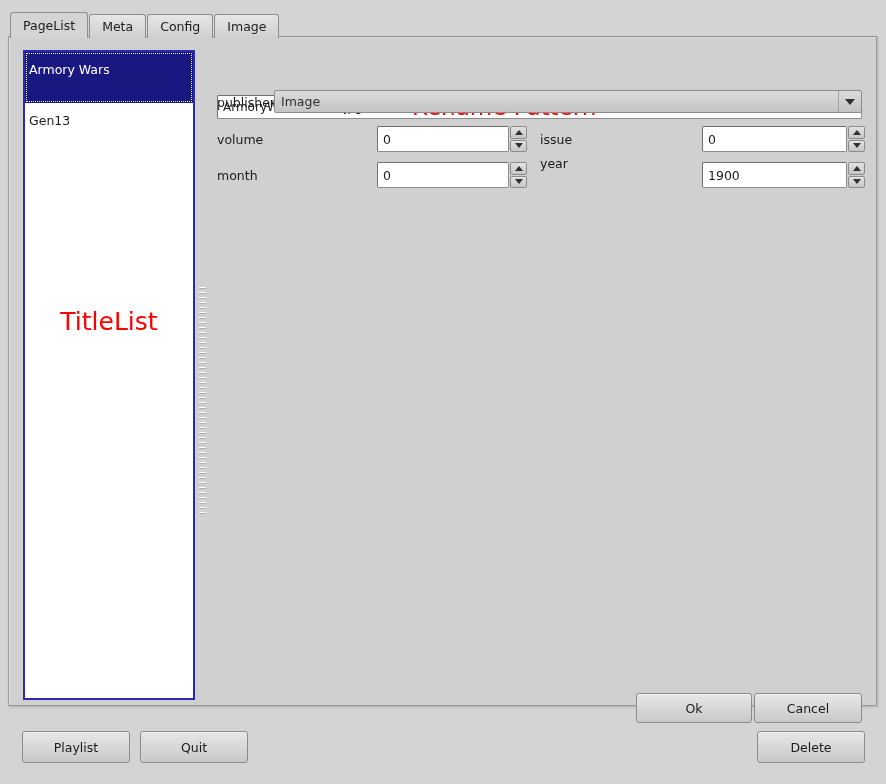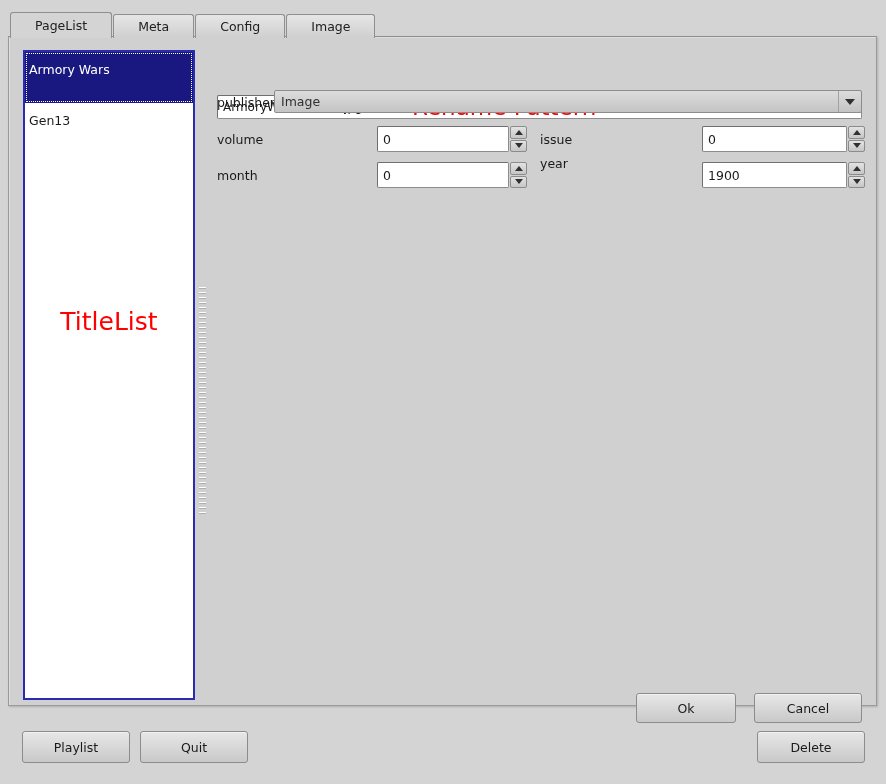--- a/index.html
+++ b/index.html
@@ -23,21 +23,21 @@
     left: 10px;
     top: 12px;
     height: 26px;
     display: flex;
     align-items: flex-end;
     z-index: 3;
   }
   .tab {
     height: 24px;
     line-height: 24px;
-    padding: 0 24px;
+    padding: 0 12px;
     border: 1px solid #8f8f8f;
     border-bottom: none;
     border-radius: 3px 3px 0 0;
     background: linear-gradient(to bottom, #e6e6e6 0%, #cfcfcf 100%);
     color: #202020;
     font-size: 12.5px;
     margin-right: 1px;
     box-sizing: border-box;
     cursor: default;
     position: relative;
@@ -268,21 +268,21 @@
     border-radius: 3px;
     font-size: 12.5px;
     color: #1a1a1a;
     display: flex;
     align-items: center;
     justify-content: center;
     cursor: default;
     box-shadow: inset 0 1px 0 #f2f2f2;
   }
 
-  #ok-button    { position: absolute; left: 627px; top: 656px; width: 100px; height: 30px; }
+  #ok-button    { position: absolute; left: 627px; top: 656px; width: 116px; height: 30px; }
   #cancel-button{ position: absolute; left: 745px; top: 656px; width: 108px; height: 30px; }
 
   #playlist-button { position: absolute; left: 22px;  top: 731px; width: 108px; height: 32px; }
   #quit-button     { position: absolute; left: 140px; top: 731px; width: 108px; height: 32px; }
   #delete-button   { position: absolute; left: 757px; top: 731px; width: 108px; height: 32px; }
 </style>
 </head>
 <body>
 
 <div id="tab-strip">

